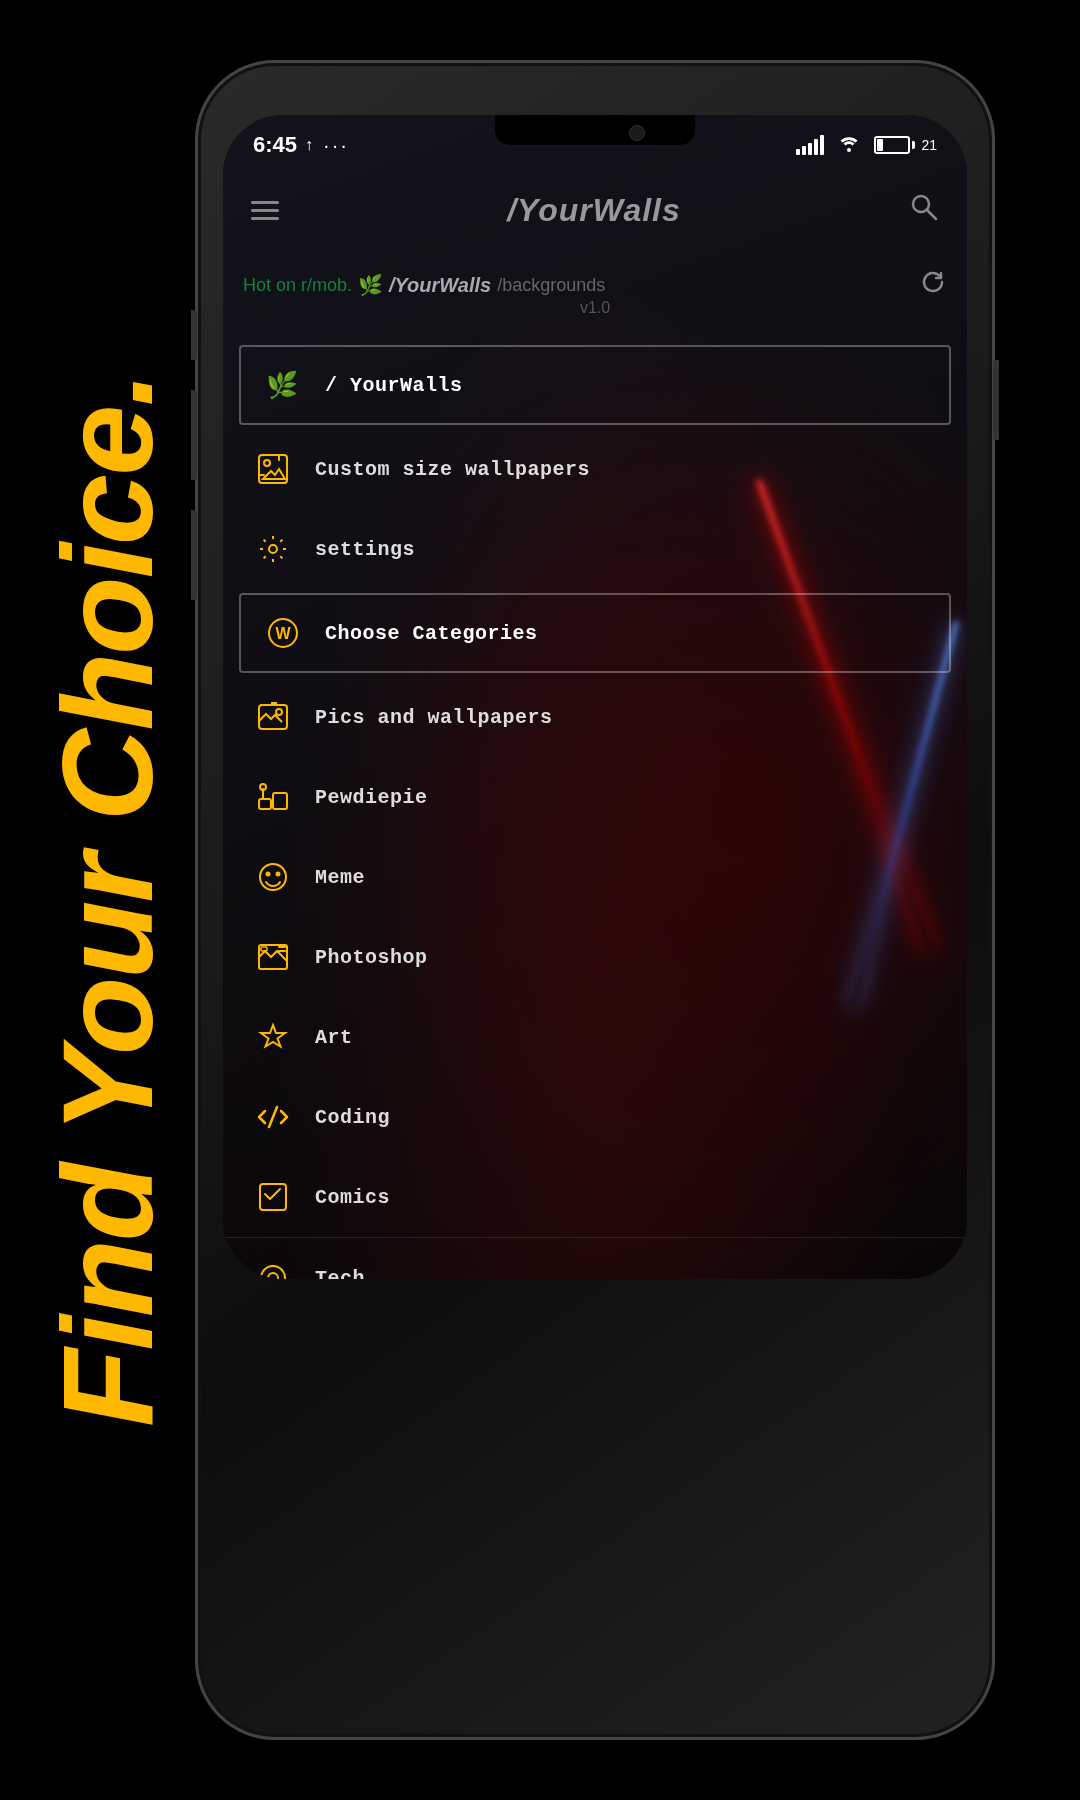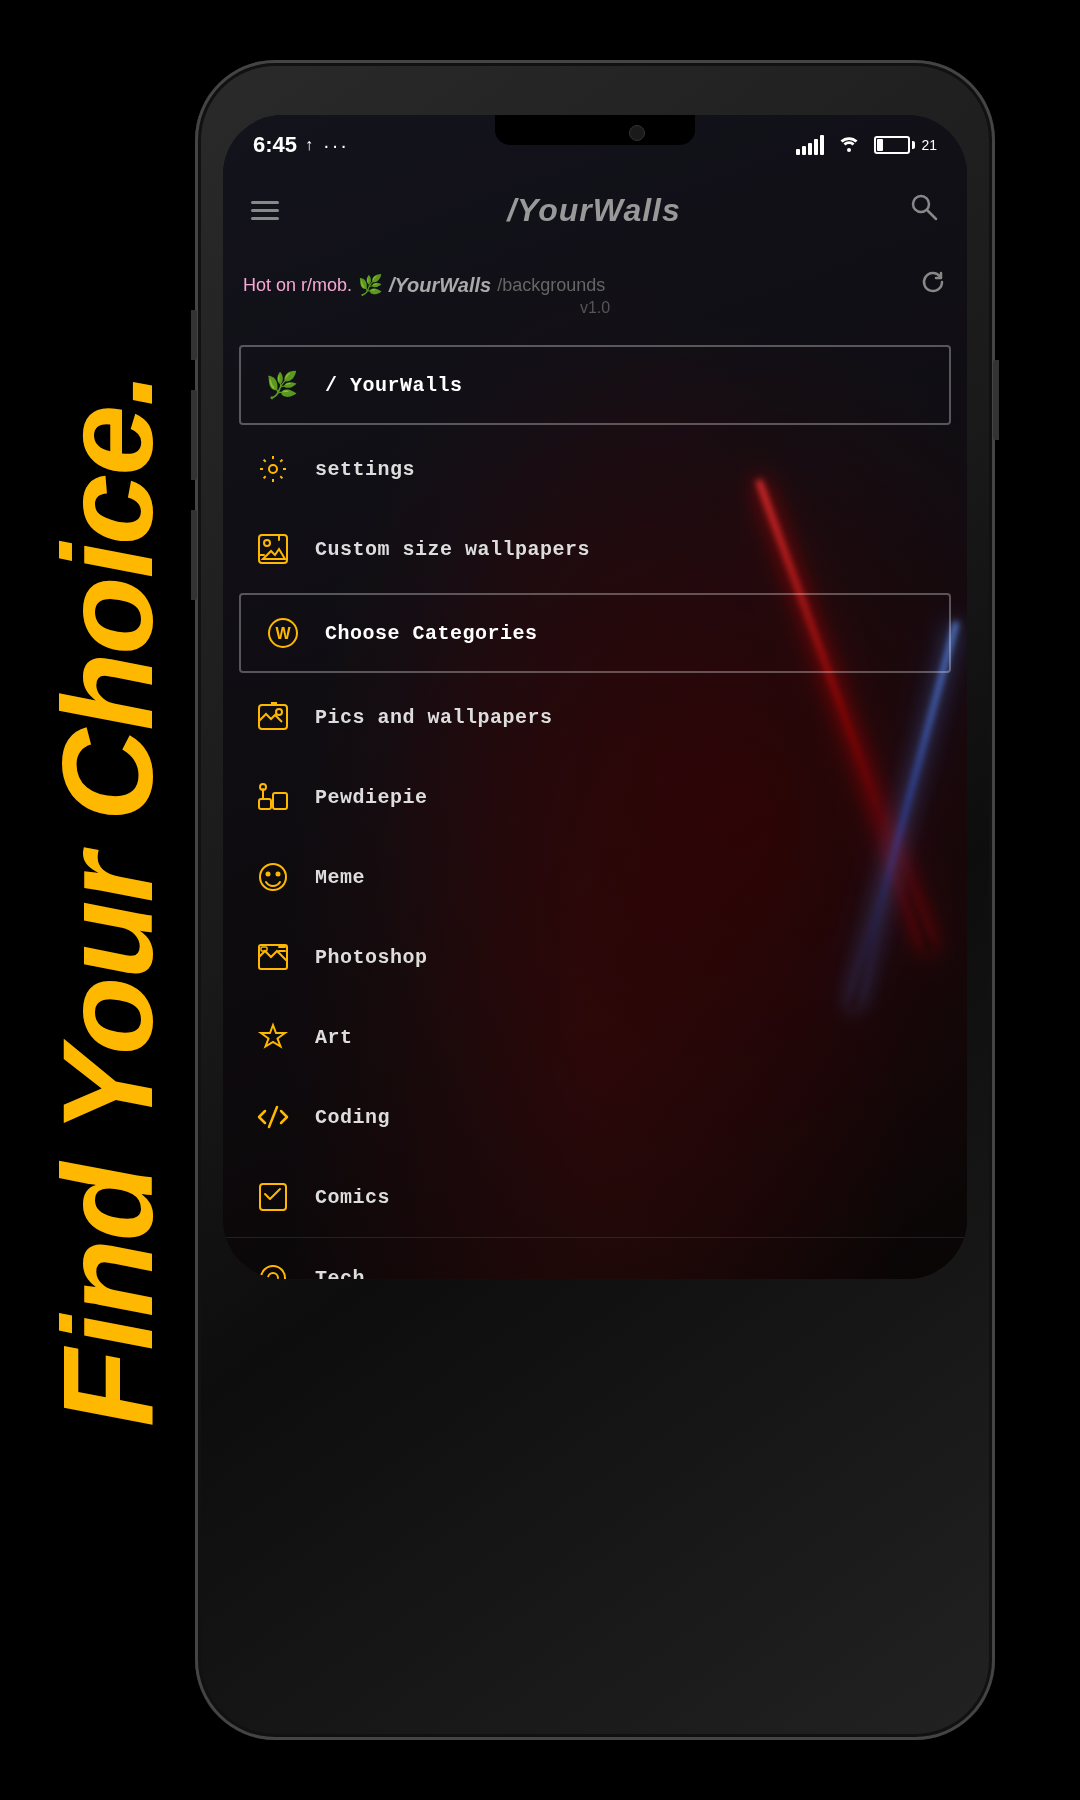--- a/index.html
+++ b/index.html
@@ -283,21 +283,21 @@
       z-index: 50;
     }
 
     .subtitle-left {
       display: flex;
       align-items: center;
       gap: 6px;
     }
 
     .subtitle-text {
-      color: #f9a8d4;
+      color: #15803d;
       font-size: 18px;
     }
 
     .leaf-emoji {
       font-size: 20px;
     }
 
     .brand-name {
       color: #aaa;
       font-size: 20px;
@@ -518,38 +518,38 @@
       <div class="drawer-area">
         <div class="menu-list">
 
           <div class="menu-item highlighted first">
             <div class="menu-icon">🌿</div>
             <span class="menu-label">/ YourWalls</span>
           </div>
 
           <div class="menu-item">
             <div class="menu-icon">
-              <svg width="30" height="30" viewBox="0 0 30 30" fill="none" stroke="#FFB800" stroke-width="2">
-                <circle cx="15" cy="15" r="4"></circle>
-                <path d="M15 2v3M15 25v3M2 15h3M25 15h3M5.6 5.6l2.1 2.1M22.3 22.3l2.1 2.1M5.6 24.4l2.1-2.1M22.3 7.7l2.1-2.1"></path>
-              </svg>
-            </div>
-            <span class="menu-label">settings</span>
-          </div>
-
-          <div class="menu-item">
-            <div class="menu-icon">
               <svg width="32" height="32" viewBox="0 0 32 32" fill="none" stroke="#FFB800" stroke-width="2">
                 <path d="M6 26l8-8 4 4 4-6 6 10H6z"></path>
                 <circle cx="10" cy="10" r="3" stroke="#FFB800" stroke-width="2" fill="none"></circle>
                 <rect x="2" y="2" width="28" height="28" rx="3" stroke="#FFB800" stroke-width="2" fill="none"></rect>
                 <path d="M22 2v5M2 22h5" stroke="#FFB800" stroke-width="2" stroke-linecap="round"></path>
               </svg>
             </div>
             <span class="menu-label">Custom size wallpapers</span>
+          </div>
+
+          <div class="menu-item">
+            <div class="menu-icon">
+              <svg width="30" height="30" viewBox="0 0 30 30" fill="none" stroke="#FFB800" stroke-width="2">
+                <circle cx="15" cy="15" r="4"></circle>
+                <path d="M15 2v3M15 25v3M2 15h3M25 15h3M5.6 5.6l2.1 2.1M22.3 22.3l2.1 2.1M5.6 24.4l2.1-2.1M22.3 7.7l2.1-2.1"></path>
+              </svg>
+            </div>
+            <span class="menu-label">settings</span>
           </div>
 
           <div class="menu-item highlighted">
             <div class="menu-icon">
               <svg width="32" height="32" viewBox="0 0 32 32">
                 <circle cx="16" cy="16" r="14" fill="none" stroke="#FFB800" stroke-width="2"></circle>
                 <text x="16" y="22" text-anchor="middle" font-size="16" fill="#FFB800" font-weight="bold">W</text>
               </svg>
             </div>
             <span class="menu-label">Choose Categories</span>

